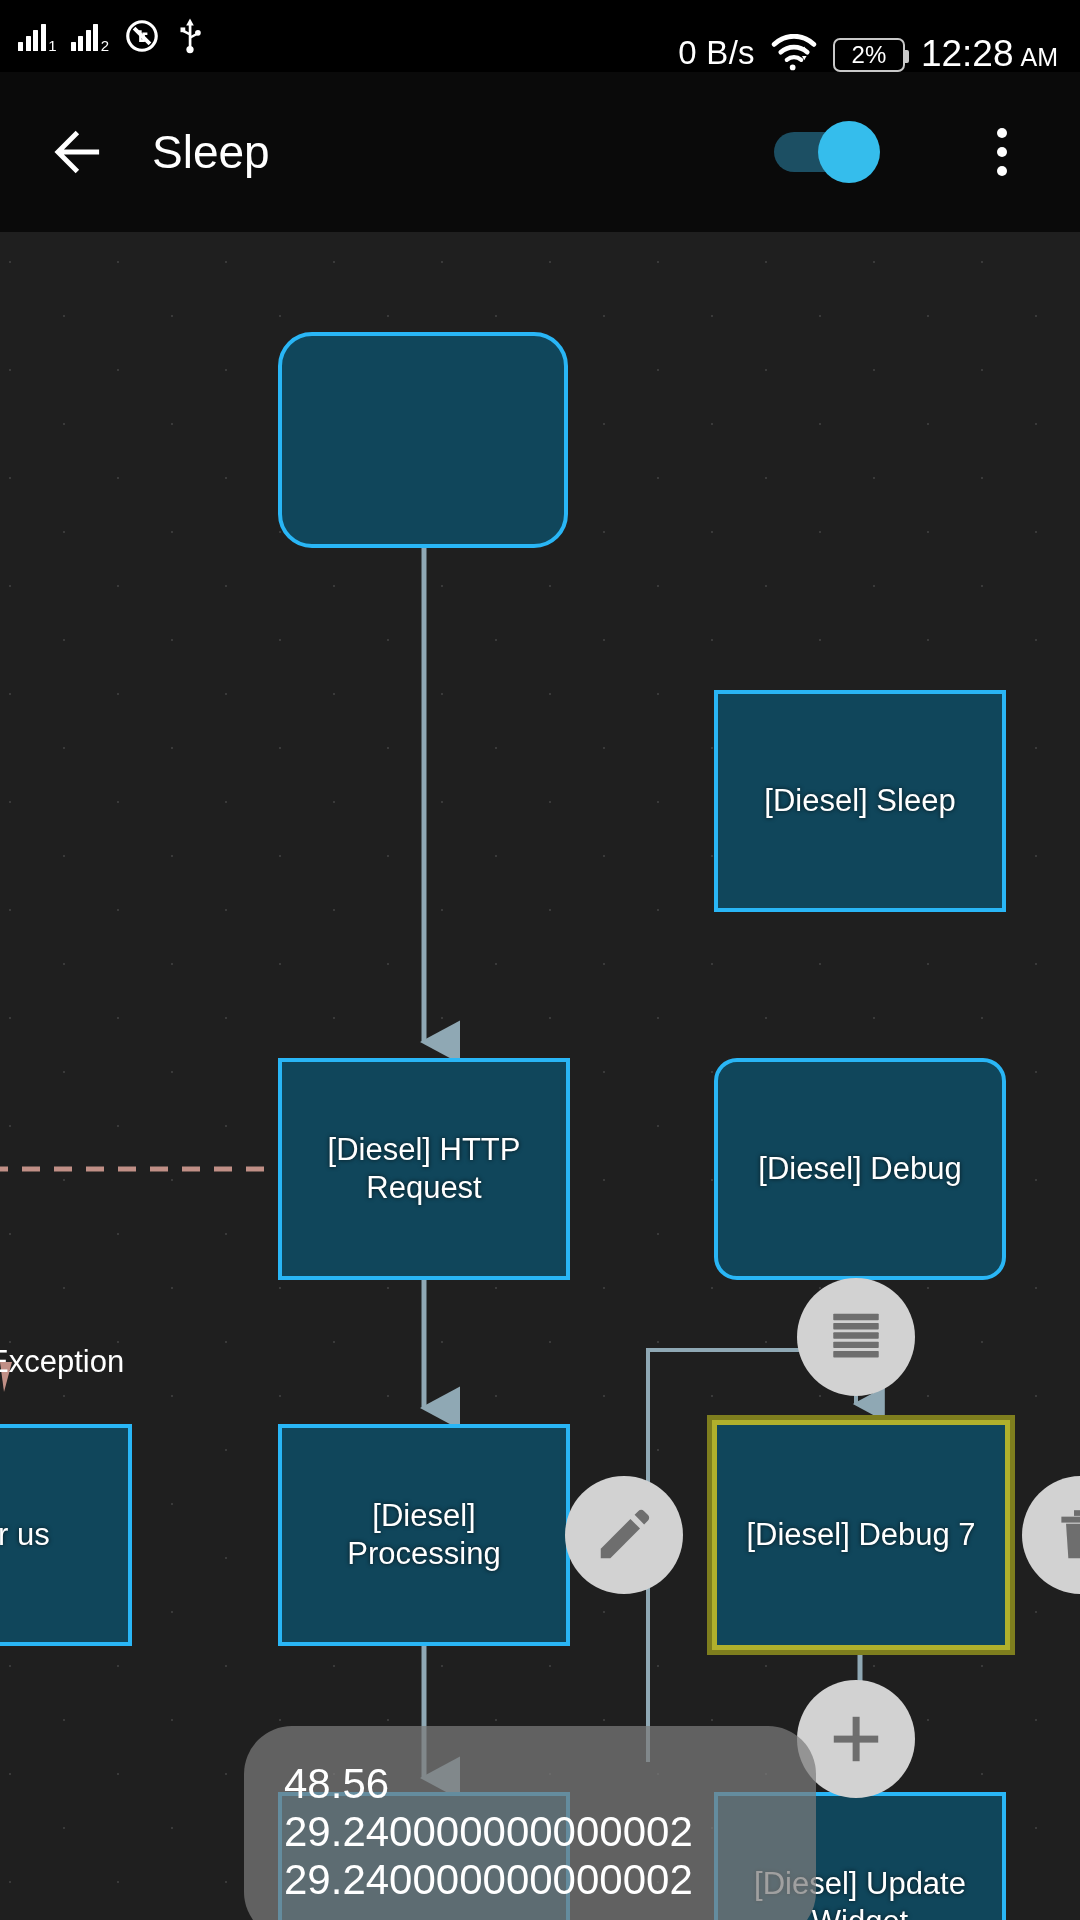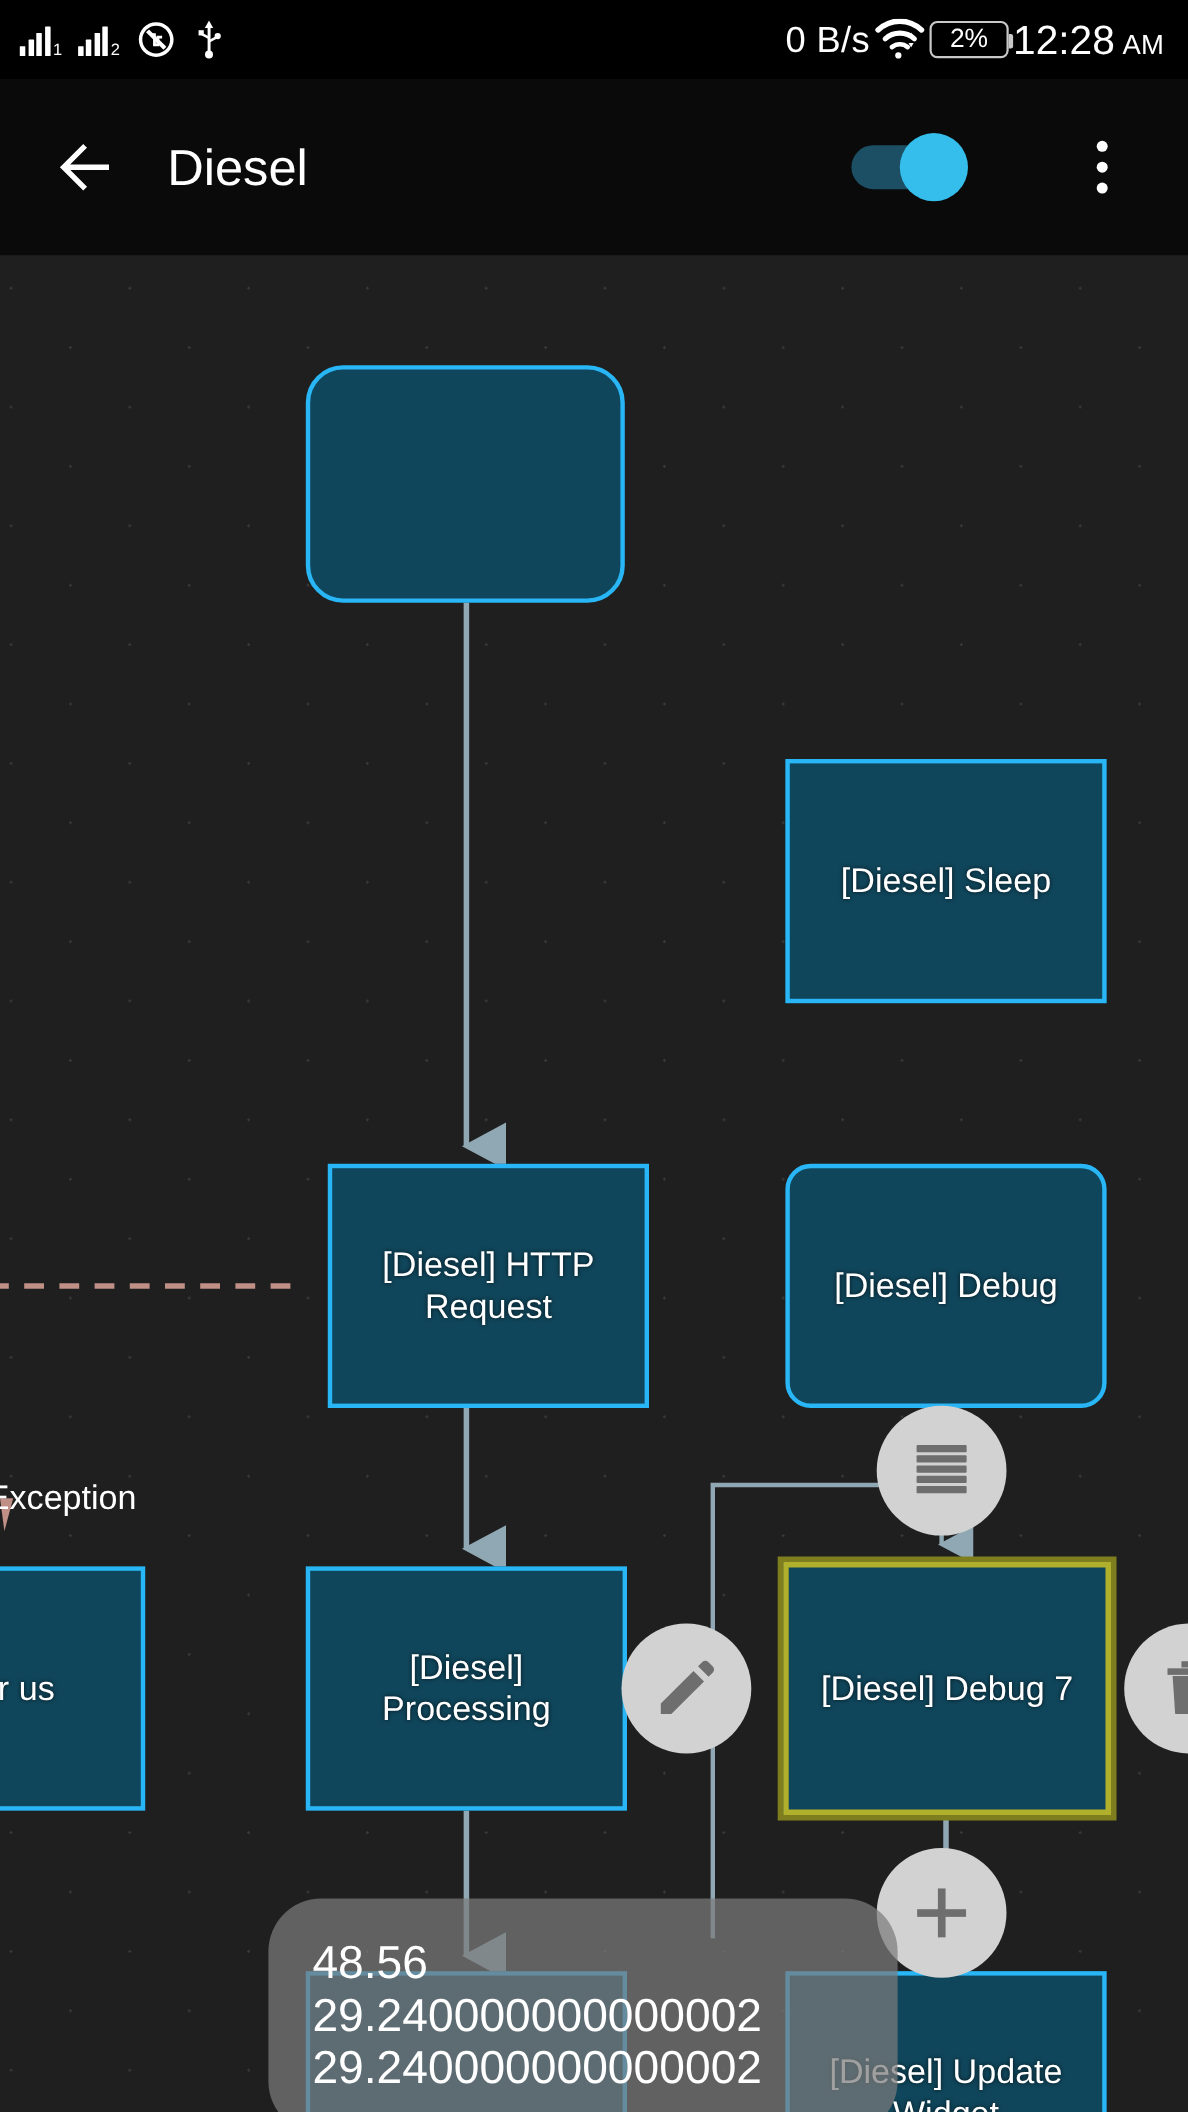--- a/index.html
+++ b/index.html
@@ -31,21 +31,21 @@
   .sb-left {
     position: absolute;
     left: 18px; top: 0;
     height: 72px;
     display: flex; align-items: center; gap: 14px;
   }
   .sb-right {
     position: absolute;
     right: 22px; top: 0;
     height: 72px;
-    display: flex; align-items: center; gap: 4px;
+    display: flex; align-items: flex-end; gap: 16px;
   }
   .sig {
     display: flex; align-items: flex-end; gap: 2.5px;
     height: 30px;
     position: relative;
     padding-right: 11px;
   }
   .sig i { display: block; width: 5px; background: #fff; border-radius: 0.5px; }
   .sig i:nth-child(1) { height: 9px; }
   .sig i:nth-child(2) { height: 15px; }
@@ -256,21 +256,21 @@
       <line x1="860" y1="1418" x2="860" y2="1552" stroke="#8fa8b4" stroke-width="5"></line>
     </svg>
 
     <div id="node-layer">
         <div class="node rounded" style="left: 278px; top: 100px; width: 290px; height: 216px;">
           <span></span>
         </div>
         <div class="node" style="left: 714px; top: 458px; width: 292px; height: 222px;">
           <span>[Diesel] Sleep</span>
         </div>
-        <div class="node" style="left: 278px; top: 826px; width: 292px; height: 222px; margin-left: 20px;">
+        <div class="node" style="left: 278px; top: 826px; width: 292px; height: 222px;">
           <span>[Diesel] HTTP Request</span>
         </div>
         <div class="node" style="left: 714px; top: 826px; width: 292px; height: 222px; border-radius: 23px;">
           <span>[Diesel] Debug</span>
         </div>
         <div class="node" style="left: -160px; top: 1192px; width: 292px; height: 222px;">
           <span>] Error us</span>
         </div>
         <div class="node" style="left: 278px; top: 1192px; width: 292px; height: 222px;">
           <span>[Diesel] Processing</span>
@@ -375,21 +375,21 @@
       </span>
     </div>
   </div>
 
   <div id="app-bar">
     <div id="back-btn">
       <svg width="56" height="56" viewBox="0 0 24 24">
         <path d="M20 12 L4 12 M11 4.4 L3.4 12 L11 19.6" stroke="#fff" stroke-width="2.1" fill="none" stroke-linecap="square"></path>
       </svg>
     </div>
-    <div id="app-title">Diesel</div>
+    <div id="app-title">Sleep</div>
     <div id="toggle-sw">
       <span class="track"></span>
       <span class="knob"></span>
     </div>
     <div id="overflow-btn">
       <i></i>
       <i></i>
       <i></i>
     </div>
   </div>

